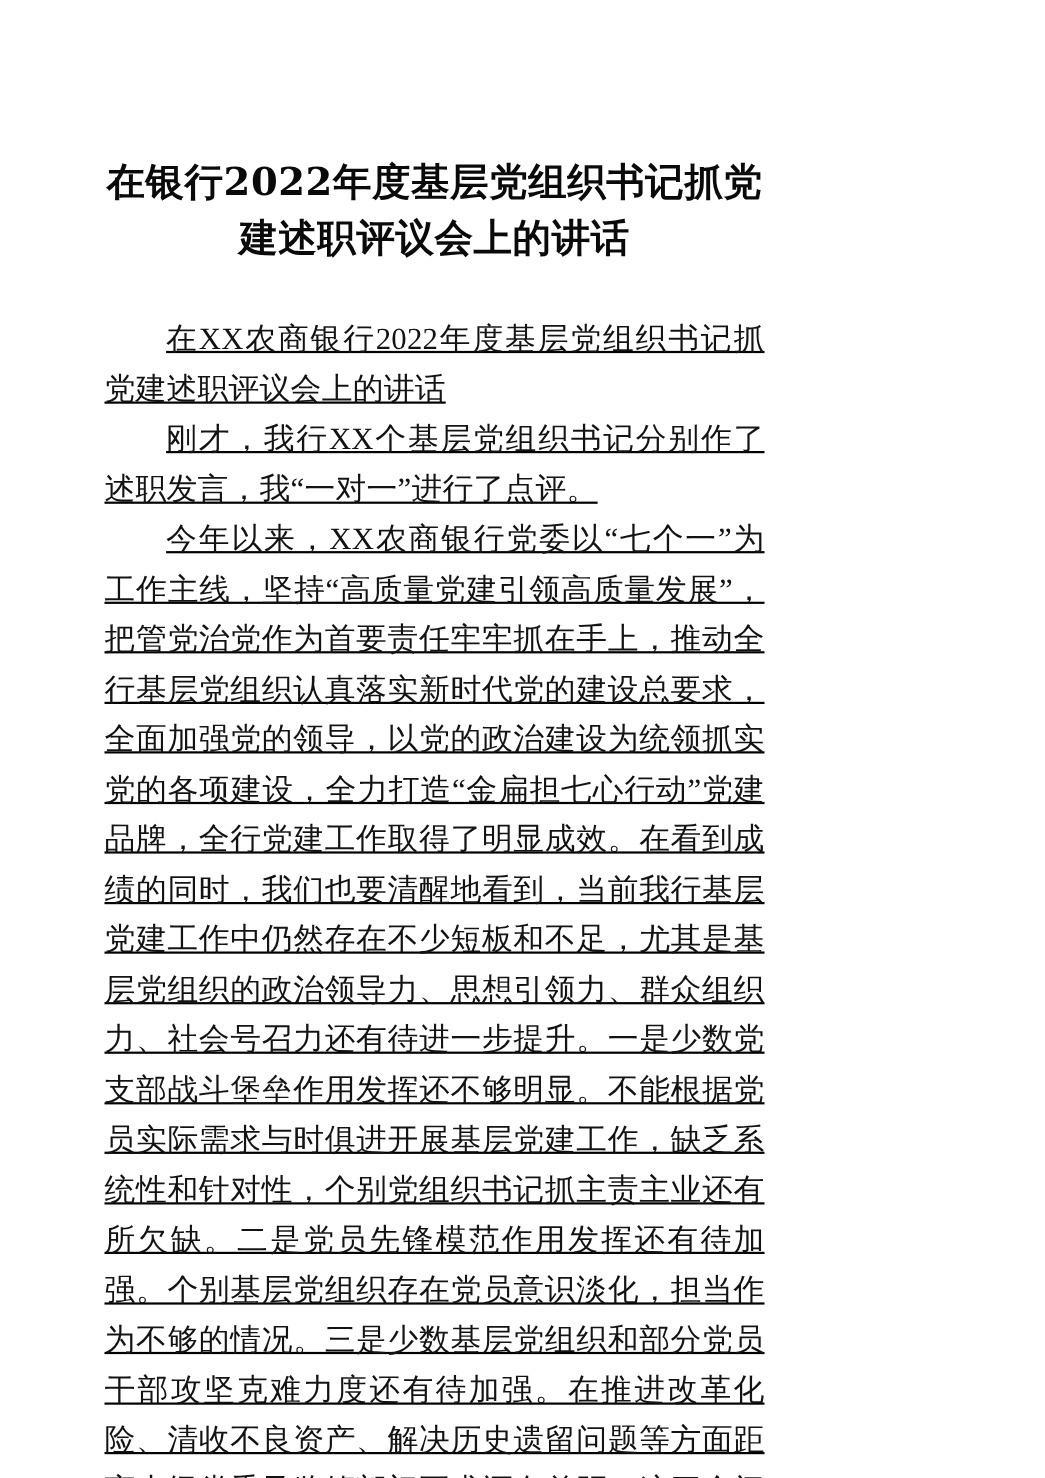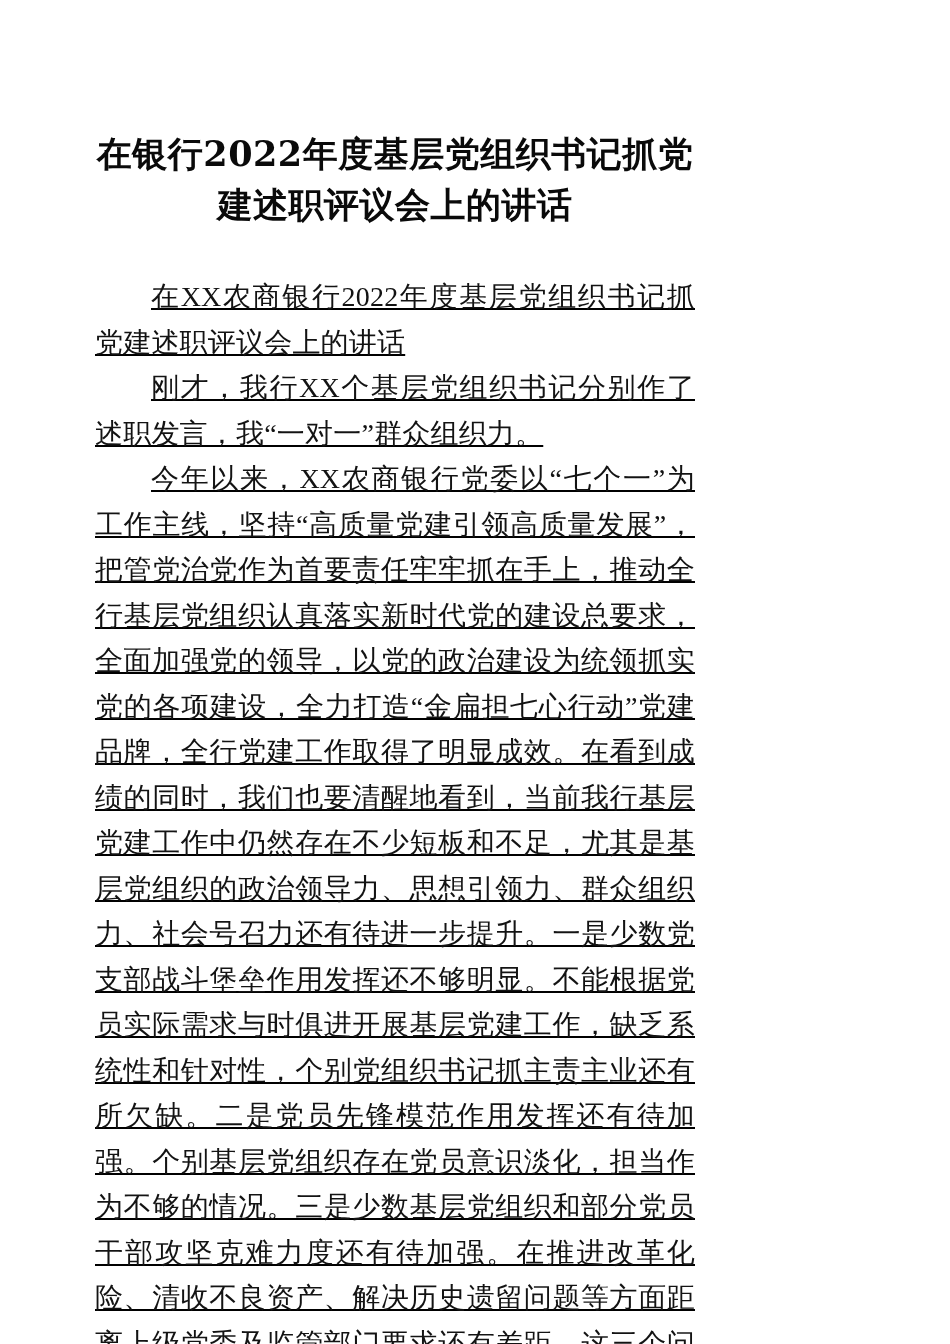--- a/index.html
+++ b/index.html
@@ -13,21 +13,21 @@
     overflow: hidden;
     font-family: "Liberation Serif", "DejaVu Serif", serif;
     color: #000000;
   }
   .page {
     position: relative;
     width: 790px;
     height: 1344px;
     background: #ffffff;
     box-sizing: border-box;
-    padding: 0 95px;
+    padding: 12px 95px;
   }
   .doc-title {
     margin: 0;
     padding: 0;
     padding-top: 128px;
     text-align: center;
     font-family: "DejaVu Serif", "Liberation Serif", serif;
     font-weight: 700;
     font-size: 35px;
     line-height: 51px;
@@ -58,17 +58,17 @@
 </style>
 </head>
 <body>
 
 <div class="page">
 
   <h1 class="doc-title">在银行2022年度基层党组织书记抓党建述职评议会上的讲话</h1>
 
   <div class="body-block">
     <p class="para">在XX农商银行2022年度基层党组织书记抓党建述职评议会上的讲话</p>
-    <p class="para">刚才，我行XX个基层党组织书记分别作了述职发言，我“一对一”群众组织力。</p>
+    <p class="para">刚才，我行XX个基层党组织书记分别作了述职发言，我“一对一”进行了点评。</p>
     <p class="para">今年以来，XX农商银行党委以“七个一”为工作主线，坚持“高质量党建引领高质量发展”，把管党治党作为首要责任牢牢抓在手上，推动全行基层党组织认真落实新时代党的建设总要求，全面加强党的领导，以党的政治建设为统领抓实党的各项建设，全力打造“金扁担七心行动”党建品牌，全行党建工作取得了明显成效。在看到成绩的同时，我们也要清醒地看到，当前我行基层党建工作中仍然存在不少短板和不足，尤其是基层党组织的政治领导力、思想引领力、群众组织力、社会号召力还有待进一步提升。一是少数党支部战斗堡垒作用发挥还不够明显。不能根据党员实际需求与时俱进开展基层党建工作，缺乏系统性和针对性，个别党组织书记抓主责主业还有所欠缺。二是党员先锋模范作用发挥还有待加强。个别基层党组织存在党员意识淡化，担当作为不够的情况。三是少数基层党组织和部分党员干部攻坚克难力度还有待加强。在推进改革化险、清收不良资产、解决历史遗留问题等方面距离上级党委及监管部门要求还有差距。这三个问题客观准确，针对性很强，</p>
   </div>
 
 </div>
 
 </body></html>

